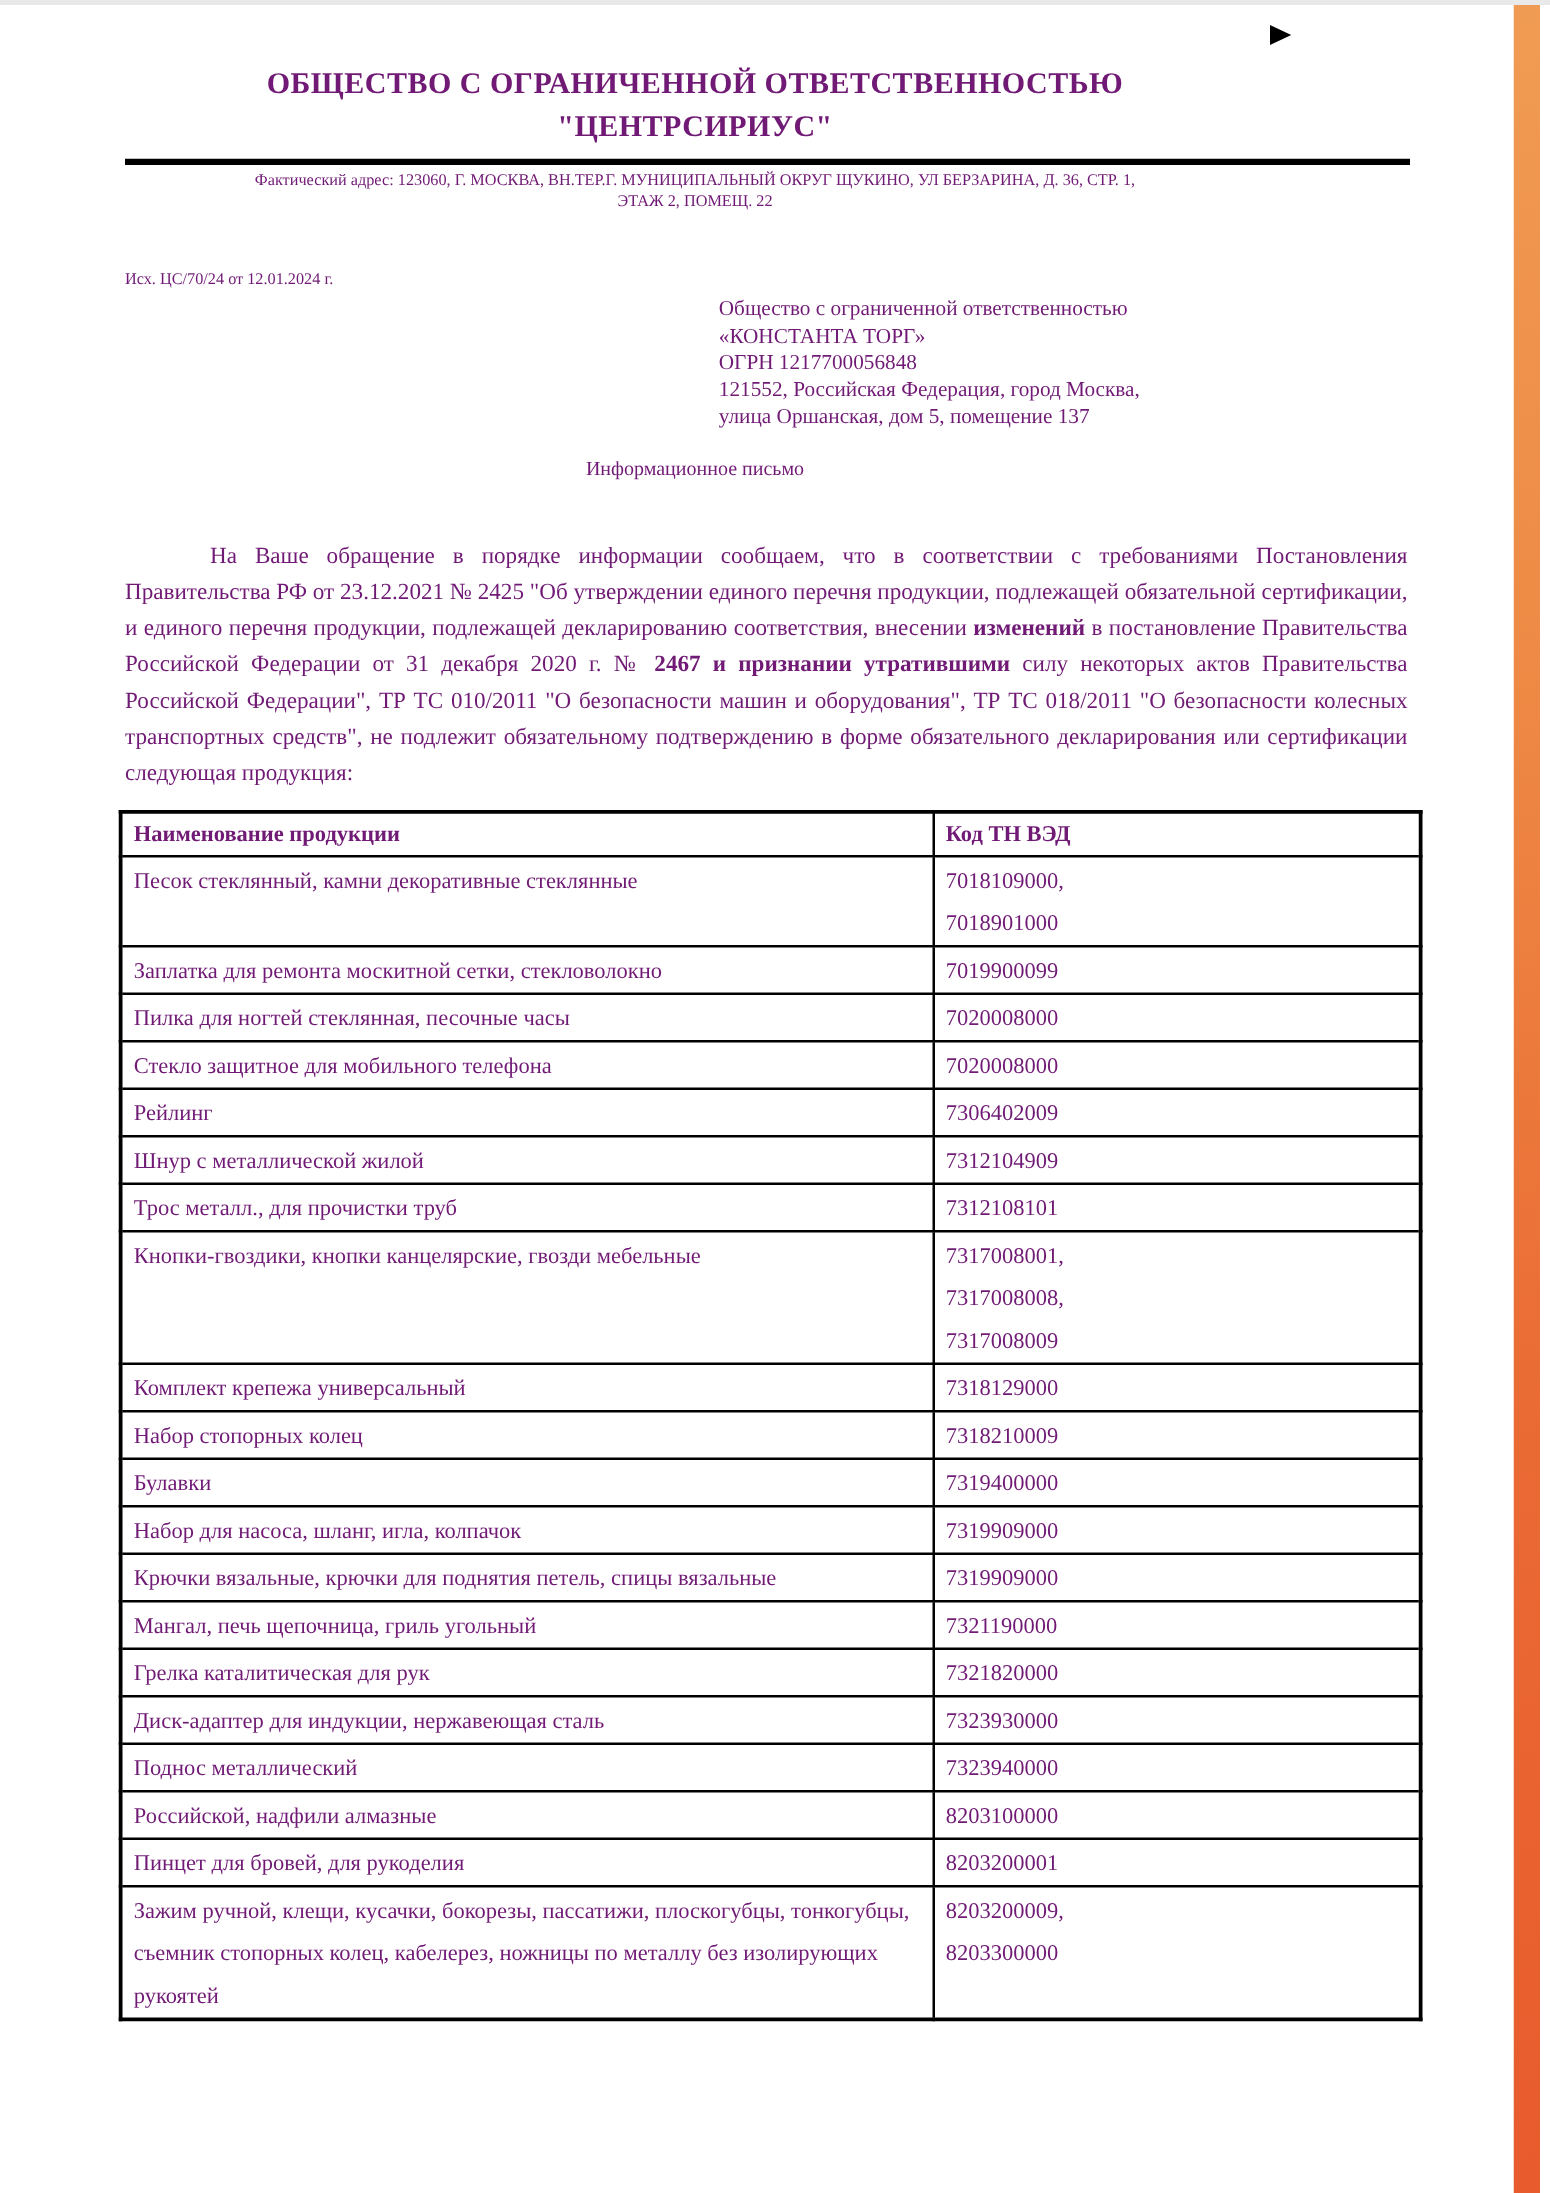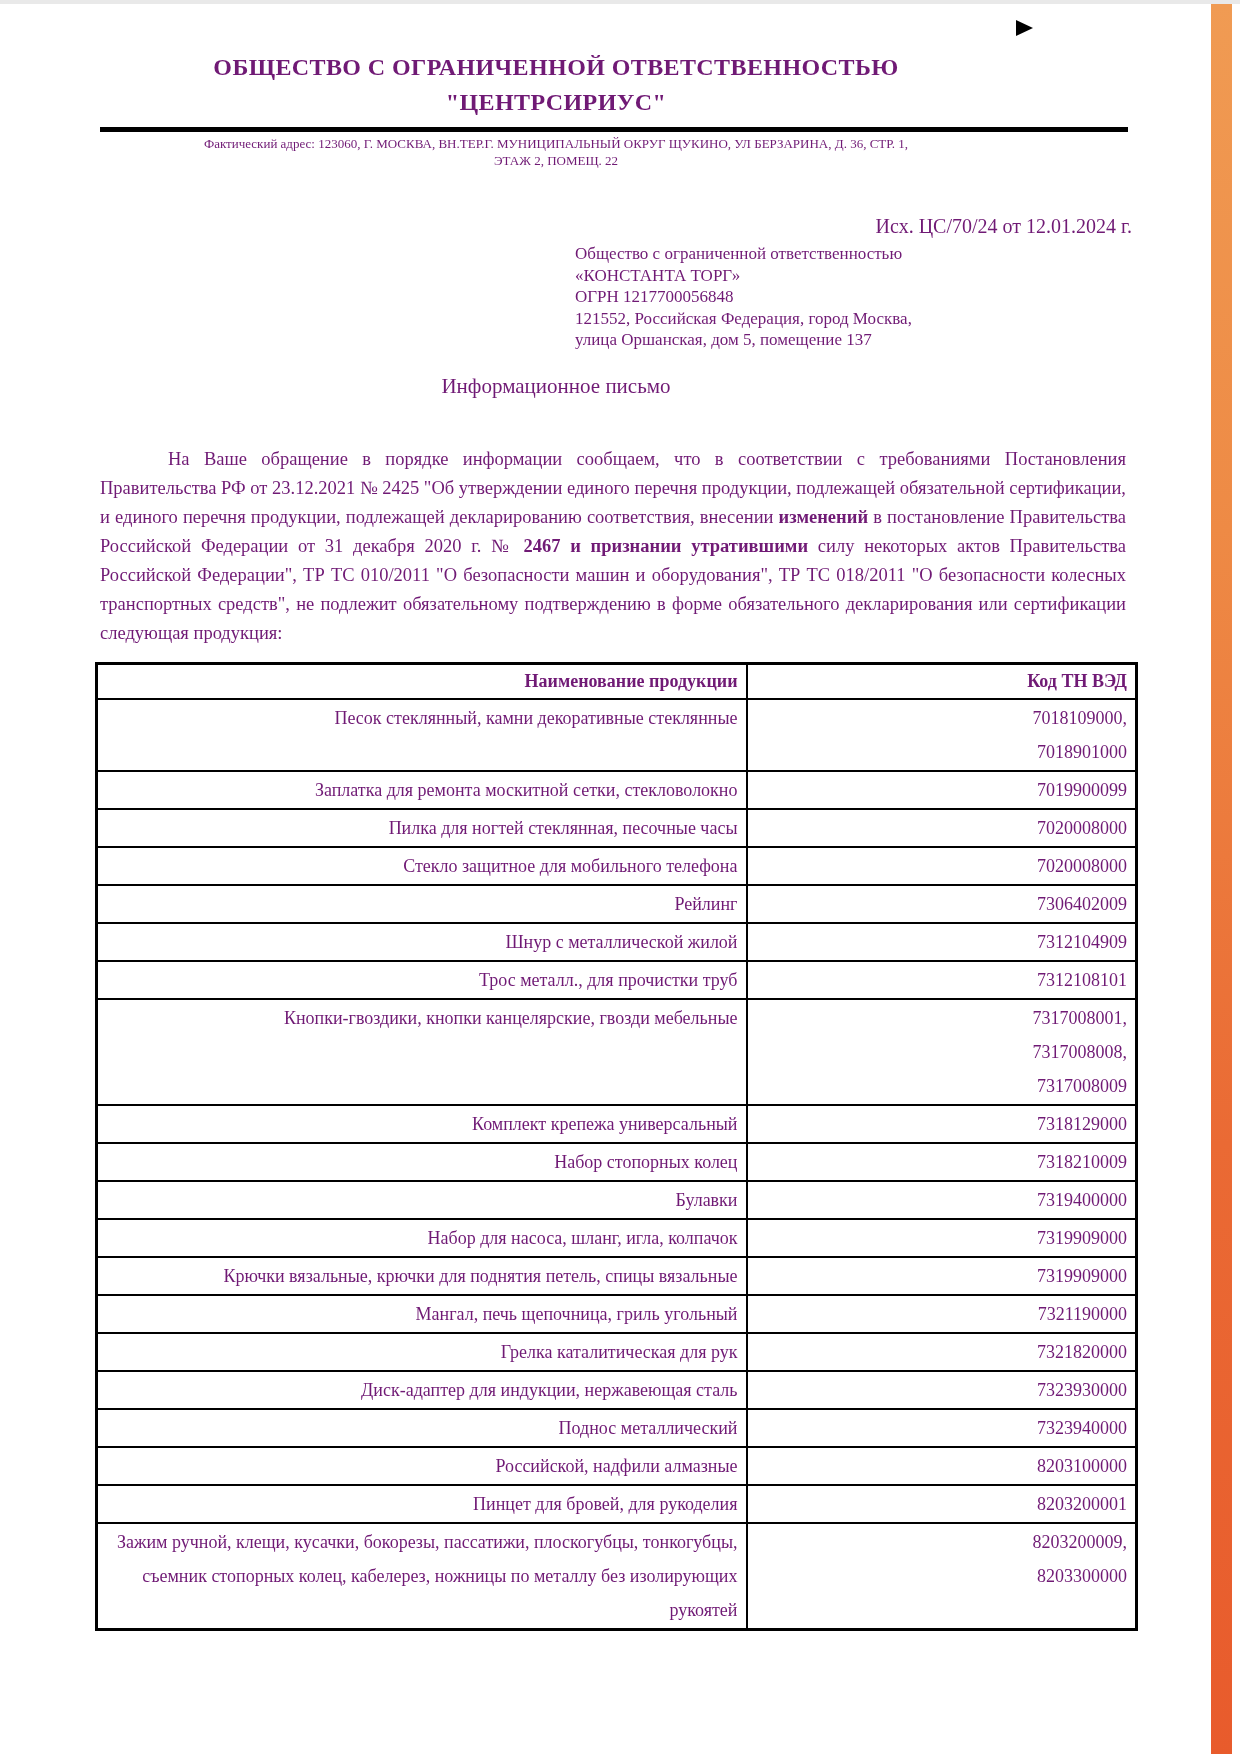--- a/index.html
+++ b/index.html
@@ -21,35 +21,35 @@
     border-top:8px solid transparent;border-bottom:8px solid transparent;
     border-left:17px solid #000;
   }
   .content{position:absolute;left:100px;top:0;width:1032px;}
   .company-name{
     margin:46px 0 0 0;width:912px;text-align:center;
     font-size:24px;font-weight:bold;line-height:35px;letter-spacing:.4px;
   }
   .rule{width:1028px;height:5px;background:#000;margin-top:7px;}
   .address{width:912px;text-align:center;font-size:13px;line-height:17px;margin-top:3px;}
-  .ref-line{margin-top:46px;font-size:20px;text-align:right;}
+  .ref-line{margin-top:46px;font-size:13px;}
   .recipient{margin-left:475px;margin-top:5px;font-size:17px;line-height:21.5px;}
-  .letter-title{width:912px;text-align:center;margin-top:23px;font-size:21px;}
+  .letter-title{width:912px;text-align:center;margin-top:23px;font-size:16px;}
   .body-par{
     margin:46px 0 0 0;width:1026px;
     font-size:18.5px;line-height:29px;text-align:justify;text-indent:68px;
   }
   .body-par b{font-weight:bold;}
   table.products{
     margin:14px 0 0 -5px;width:1040px;
     border-collapse:collapse;border:3px solid #000;
     font-size:18px;table-layout:fixed;
   }
   table.products th, table.products td{
-    border:2px solid #000;vertical-align:top;text-align:right;
+    border:2px solid #000;vertical-align:top;text-align:left;
     padding:1px 8px 1px 9px;line-height:34px;
     font-weight:normal;word-wrap:break-word;
   }
   table.products th{font-weight:bold;line-height:31px;}
 </style>
 </head>
 <body>
 
 <div class="page">
   <div class="accent-stripe"></div>

